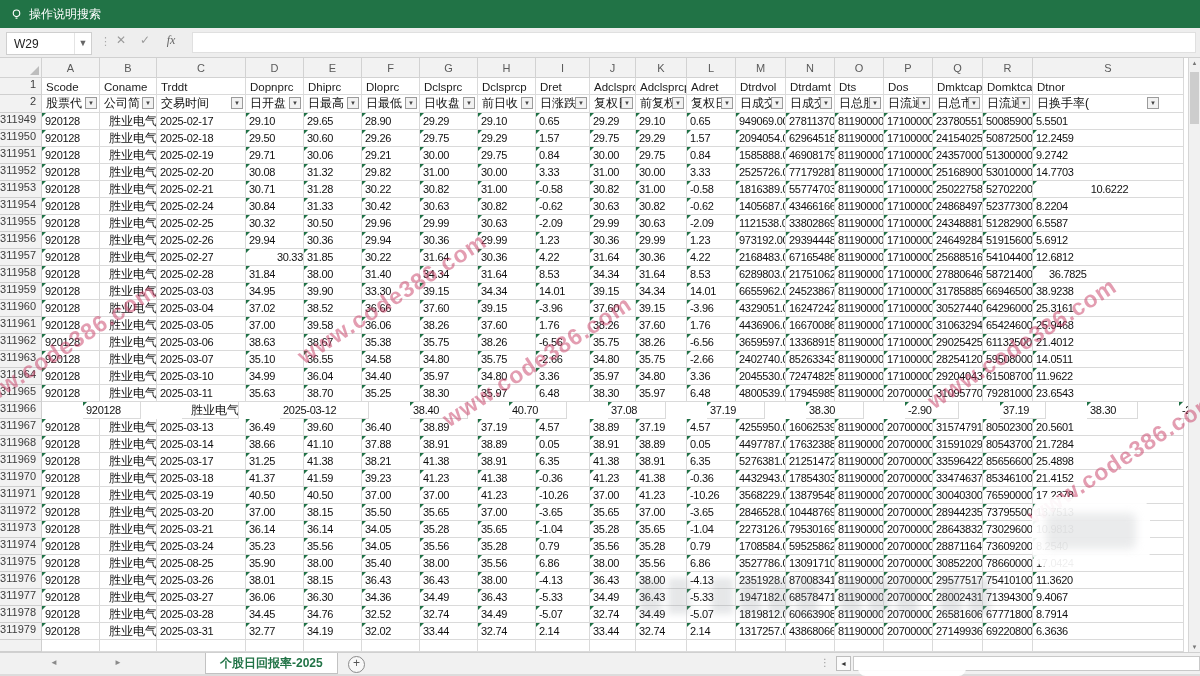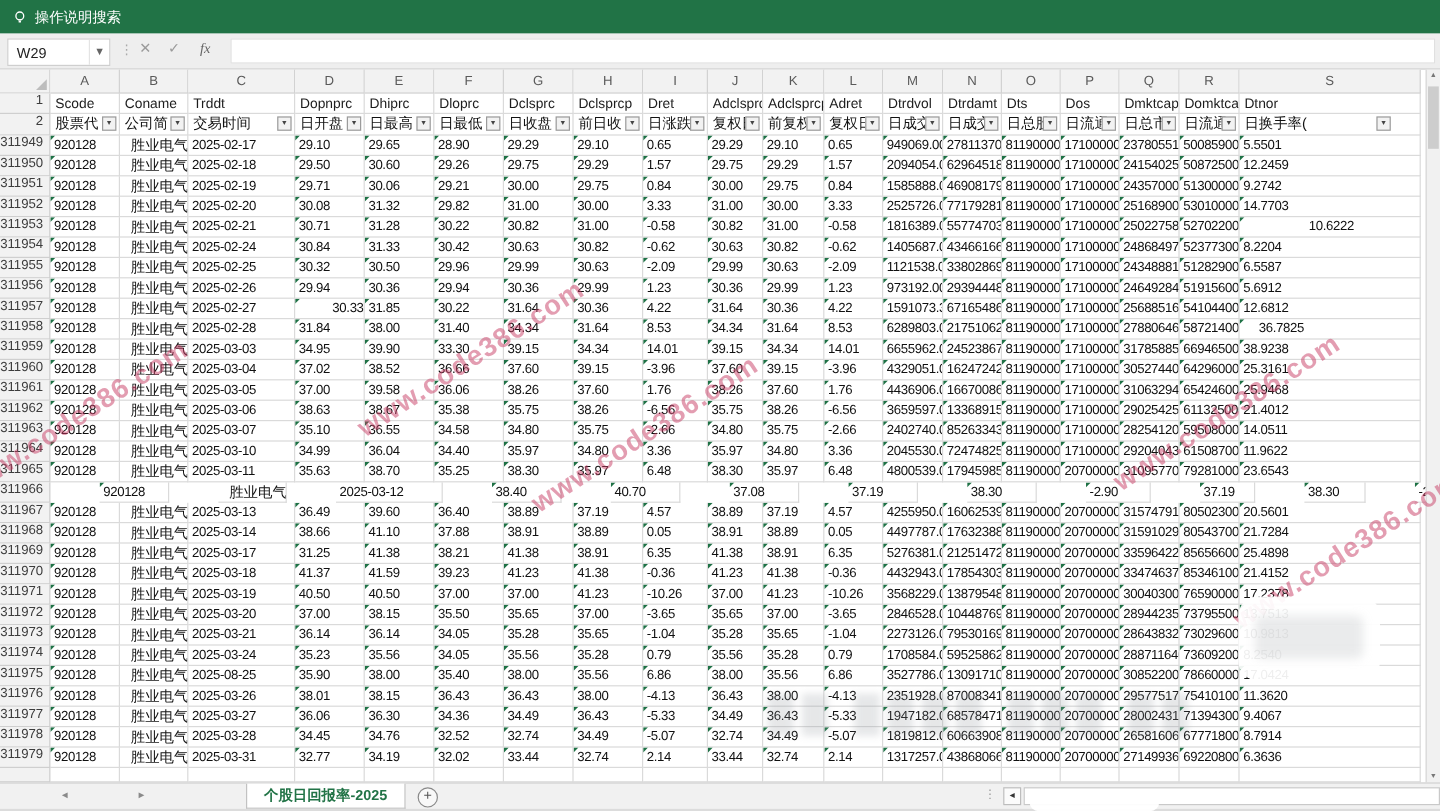--- a/index.html
+++ b/index.html
@@ -343,21 +343,21 @@
       <div class="cell" style="width: 89px; height: 17px;">2025-02-27</div>
       <div class="cell tri" style="width: 58px; height: 17px; text-align: right;">30.33</div>
       <div class="cell tri" style="width: 58px; height: 17px;">31.85</div>
       <div class="cell tri" style="width: 58px; height: 17px;">30.22</div>
       <div class="cell tri" style="width: 58px; height: 17px;">31.64</div>
       <div class="cell tri" style="width: 58px; height: 17px;">30.36</div>
       <div class="cell tri" style="width: 54px; height: 17px;">4.22</div>
       <div class="cell tri" style="width: 46px; height: 17px;">31.64</div>
       <div class="cell tri" style="width: 51px; height: 17px;">30.36</div>
       <div class="cell tri" style="width: 49px; height: 17px;">4.22</div>
-      <div class="cell tri" style="width: 50px; height: 17px;">1591073.3</div>
+      <div class="cell tri" style="width: 50px; height: 17px;">2168483.0</div>
       <div class="cell tri" style="width: 49px; height: 17px;">67165486.</div>
       <div class="cell tri" style="width: 49px; height: 17px;">81190000.</div>
       <div class="cell tri" style="width: 49px; height: 17px;">17100000.</div>
       <div class="cell tri" style="width: 50px; height: 17px;">2568851600</div>
       <div class="cell tri" style="width: 50px; height: 17px;">541044000</div>
       <div class="cell tri" style="width: 151px; height: 17px;">12.6812</div>
     </div>
     <div class="srow drow" style="height: 17px;">
       <div class="gut" style="width: 42px; height: 17px;">311958</div>
       <div class="cell tri" style="width: 58px; height: 17px;">920128</div>

